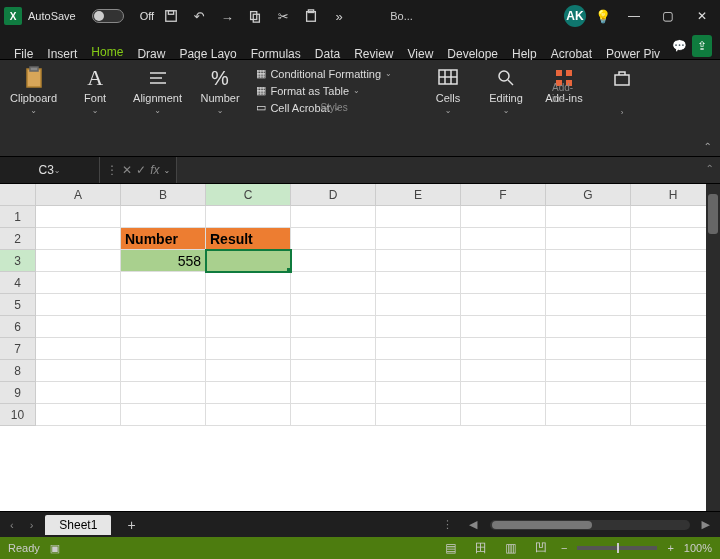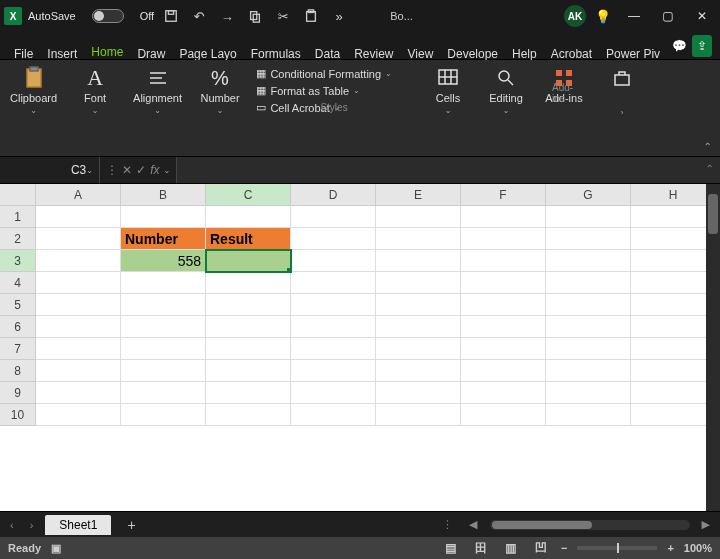--- a/index.html
+++ b/index.html
@@ -5,21 +5,21 @@
 * { box-sizing: border-box; margin: 0; padding: 0; font-family: "Segoe UI", sans-serif; }
 body { width: 720px; height: 559px; background: #1a1a1a; color: #e0e0e0; overflow: hidden; display: flex; flex-direction: column; font-size: 12px; }
 
 
 .titlebar { display: flex; align-items: center; height: 32px; background: #1a1a1a; padding: 0 4px; gap: 6px; }
 .titlebar .xl-icon { width: 18px; height: 18px; background: #107c41; color: #fff; display: flex; align-items: center; justify-content: center; font-size: 10px; font-weight: bold; border-radius: 2px; }
 .titlebar .autosave { display: flex; align-items: center; gap: 16px; font-size: 11px; }
 .toggle { width: 32px; height: 14px; border: 1px solid #888; border-radius: 8px; position: relative; background: #333; }
 .toggle::after { content: ""; position: absolute; width: 10px; height: 10px; background: #ccc; border-radius: 50%; top: 1px; left: 1px; }
 .tb-btn { width: 22px; height: 22px; display: flex; align-items: center; justify-content: center; color: #ccc; font-size: 13px; }
-.avatar { width: 22px; height: 22px; border-radius: 50%; background: #14532d; color: #fff; display: flex; align-items: center; justify-content: center; font-size: 10px; font-weight: bold; }
+.avatar { width: 22px; height: 22px; border-radius: 50%; background: #0f766e; color: #fff; display: flex; align-items: center; justify-content: center; font-size: 12px; font-weight: bold; }
 .titlebar .title { flex: 0 0 auto; font-size: 11px; color: #ccc; margin-left: 34px; }
 .spacer { flex: 1; }
 .win-btn { width: 28px; height: 22px; display: flex; align-items: center; justify-content: center; font-size: 12px; }
 
 
 .menubar { display: flex; align-items: center; height: 28px; background: #1a1a1a; padding: 0 8px; gap: 2px; border-bottom: 1px solid #000; }
 .menubar .tab { padding: 4px 6px; font-size: 12px; color: #ddd; cursor: pointer; white-space: nowrap; margin-top: 17px; }
 .menubar .tab.active { border-bottom: 4px solid #86efac; color: #84cc16; }
 .menubar .rightbtn { width: 28px; height: 22px; display: flex; align-items: center; justify-content: center; border-radius: 3px; }
 .menubar .share { background: #0f7b3e; }
@@ -30,21 +30,21 @@
 .ribbon-btn .ic { font-size: 20px; height: 24px; display: flex; align-items: center; justify-content: center; }
 .ribbon-btn .lbl { font-size: 11px; color: #ddd; text-align: center; line-height: 1.1; }
 .drop { font-size: 8px; color: #aaa; }
 .styles-col { display: flex; flex-direction: column; gap: 2px; justify-content: flex-start; padding-top: 2px; }
 .styles-col .row { display: flex; align-items: center; gap: 4px; font-size: 11px; color: #ddd; padding: 1px 2px; white-space: nowrap; }
 .group-label { position: absolute; bottom: 2px; font-size: 10px; color: #888; }
 .ribbon .collapse { position: absolute; right: 8px; bottom: 4px; font-size: 10px; color: #aaa; }
 
 
 .fbar { display: flex; align-items: center; height: 28px; background: #1f1f1f; border-top: 1px solid #000; border-bottom: 1px solid #000; }
-.namebox { width: 100px; padding: 0 6px; display: flex; align-items: center; justify-content: flex-end; border-right: 1px solid #444; height: 100%; }
+.namebox { width: 100px; padding: 0 6px; display: flex; align-items: center; justify-content: center; border-right: 1px solid #444; height: 100%; }
 .fx-btns { display: flex; align-items: center; gap: 4px; padding: 0 6px; color: #888; font-size: 12px; }
 .formula { flex: 1; height: 100%; background: #2b2b2b; border-left: 1px solid #444; position: relative; }
 .formula .expand { position: absolute; right: 6px; top: 6px; font-size: 10px; color: #888; }
 
 
 .grid-wrap { flex: 1; display: flex; background: #fff; position: relative; overflow: hidden; }
 .grid { display: grid; grid-template-columns: 36px repeat(8, 85px); grid-auto-rows: 22px; color: #000; position: relative; }
 .hdr { background: #e6e6e6; border-right: 1px solid #ccc; border-bottom: 1px solid #ccc; display: flex; align-items: center; justify-content: center; font-size: 12px; color: #444; }
 .hdr.sel { background: #c9e8c9; }
 .corner { background: #e6e6e6; border-right: 1px solid #ccc; border-bottom: 1px solid #ccc; }
@@ -61,21 +61,21 @@
 
 
 .sheetbar { display: flex; align-items: center; height: 26px; background: #1f1f1f; border-top: 1px solid #000; padding: 0 6px; gap: 8px; }
 .sheetbar .nav { font-size: 11px; color: #888; padding: 0 4px; }
 .sheet-tab { background: #e6e6e6; color: #000; padding: 3px 14px; font-size: 12px; border-radius: 2px 2px 0 0; }
 .sheet-add { color: #ccc; font-size: 14px; padding: 0 8px; }
 .hscroll-track { width: 200px; height: 10px; background: #333; border-radius: 5px; position: relative; }
 .hscroll-track .thumb { position: absolute; left: 2px; top: 1px; width: 100px; height: 8px; background: #777; border-radius: 4px; }
 
 
-.status { display: flex; align-items: center; height: 22px; background: #404040; padding: 0 8px; gap: 10px; font-size: 11px; color: #ccc; font-weight: bold; }
+.status { display: flex; align-items: center; height: 22px; background: #4d7c0f; padding: 0 8px; gap: 10px; font-size: 11px; color: #ccc; }
 .status .spacer { flex: 1; }
 .view-btn { width: 20px; display: flex; justify-content: center; font-size: 12px; }
 .zoom-slider { width: 80px; height: 4px; background: #555; position: relative; }
 .zoom-slider::after { content: ""; position: absolute; left: 50%; top: -3px; width: 2px; height: 10px; background: #ccc; }
 
 svg { stroke: currentColor; fill: none; stroke-width: 1.5; }
 </style>
 </head>
 <body>
 

